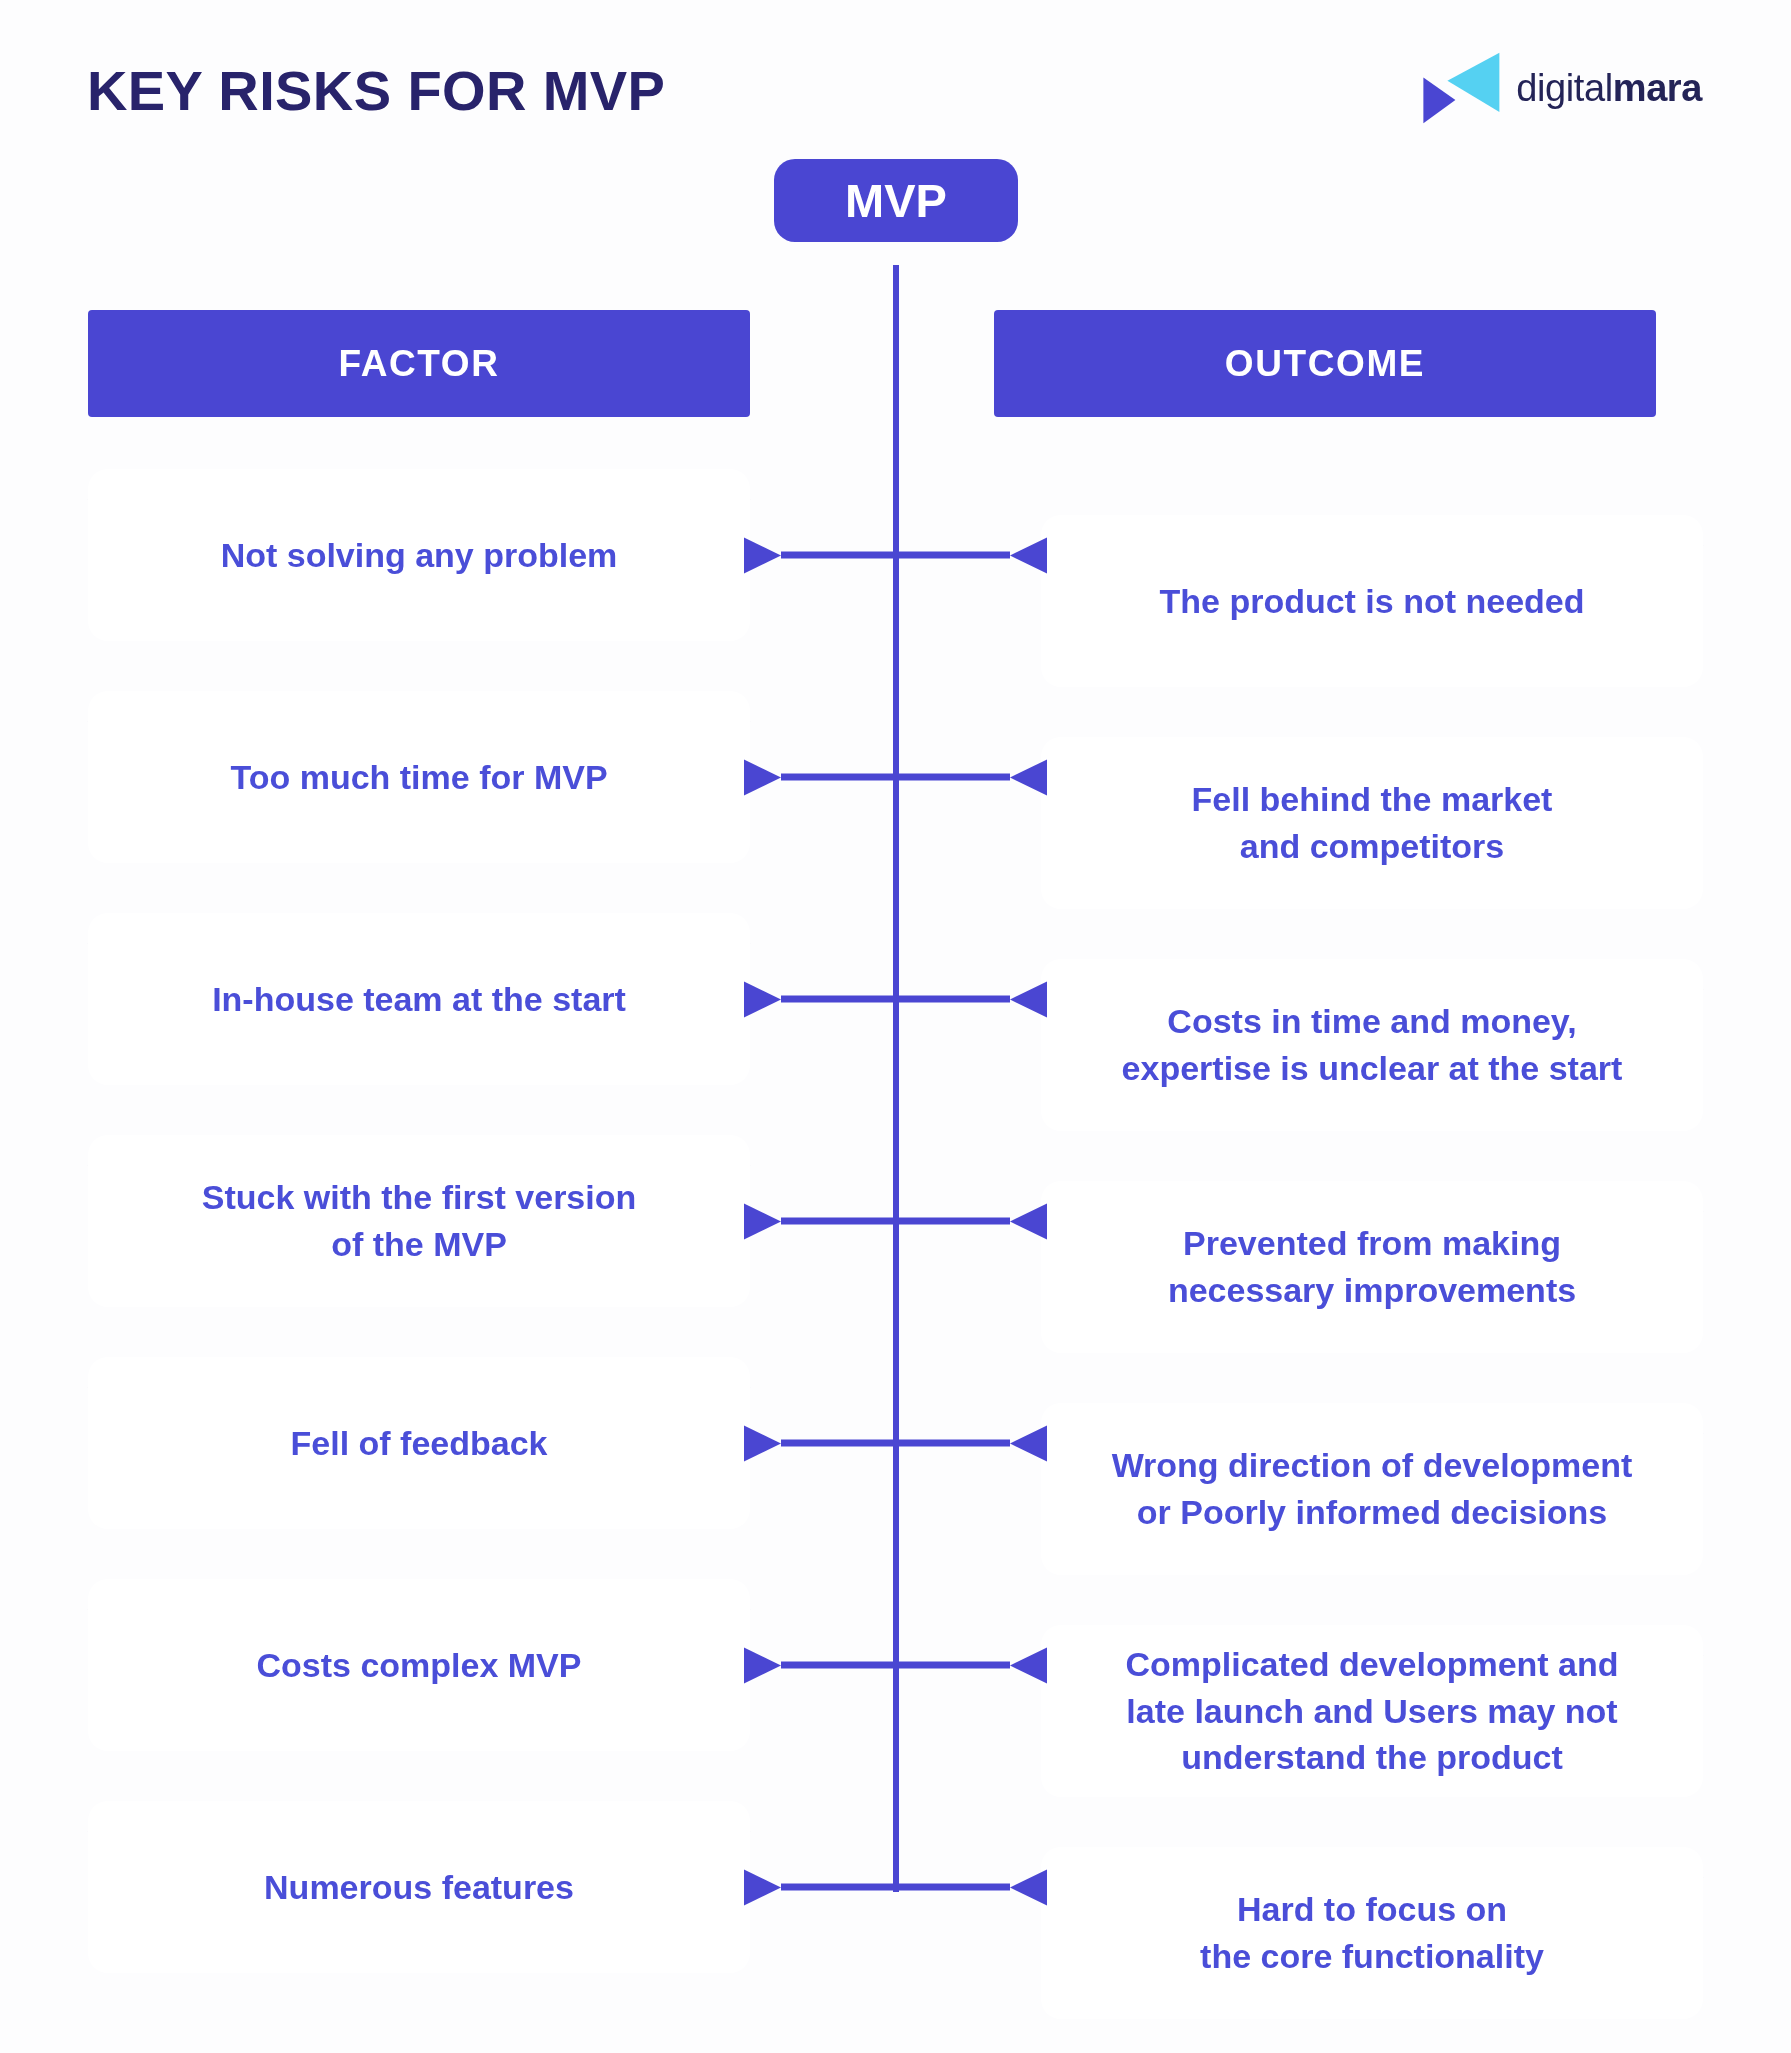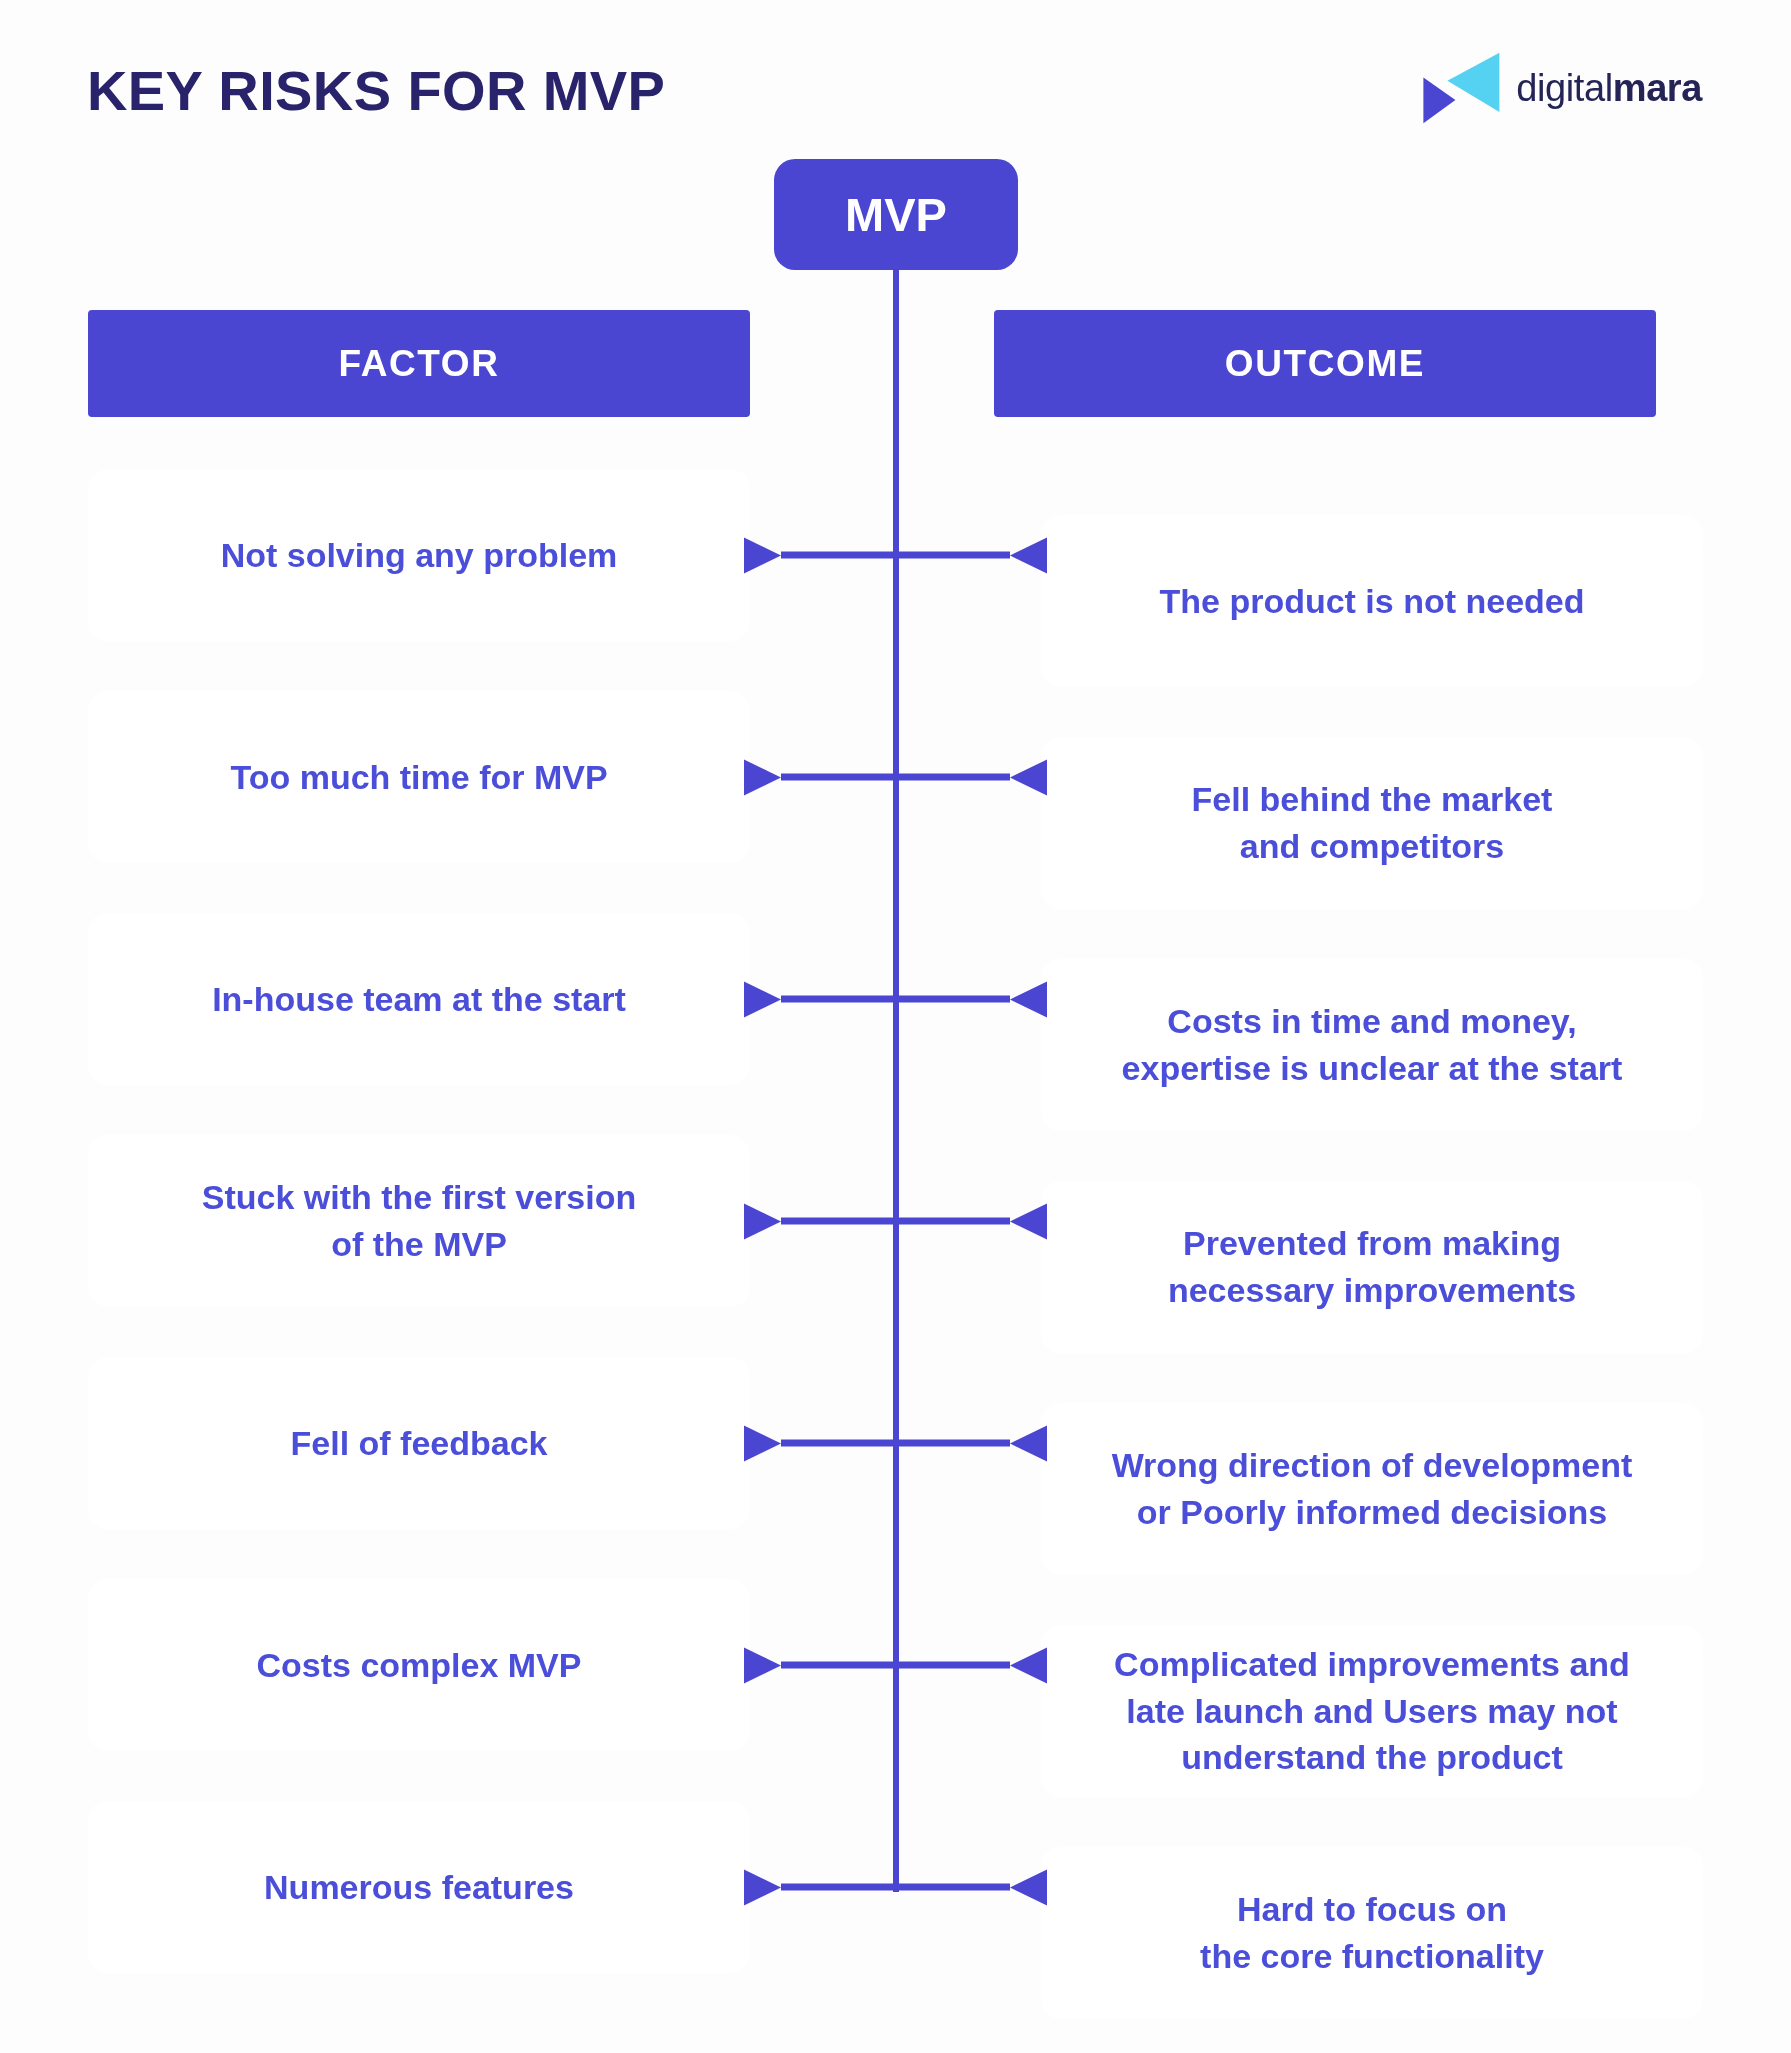--- a/index.html
+++ b/index.html
@@ -45,21 +45,21 @@
     font-size:38px;
     color:var(--logo_navy);
     letter-spacing:-0.4px;
   }
   .lt-reg{font-weight:400;}
   .lt-bold{font-weight:700;}
   
   .mvp-box{
     position:absolute;
     left:774px; top:159px;
-    width:244px; height:111px;
+    width:244px; height:83px;
     background:var(--indigo);
     border-radius:21px;
     display:flex; align-items:center; justify-content:center;
     color:#ffffff;
     font-size:47px;
     font-weight:700;
     z-index:2;
   }
   .vline{
     position:absolute;
@@ -281,21 +281,21 @@
             <span class="label">Costs complex MVP</span>
           </div>
       </div>
       <div class="connector">
         <span class="tri tri-r"></span>
         <span class="hline"></span>
         <span class="tri tri-l"></span>
       </div>
       <div class="nodebox outcome">
         <div class="inner">
-            <span class="label">Complicated improvements and
+            <span class="label">Complicated development and
 late launch and Users may not
 understand the product</span>
           </div>
       </div>
     </div>
 
     <div class="row">
       <div class="nodebox factor">
         <div class="inner">
             <span class="label">Numerous features</span>

